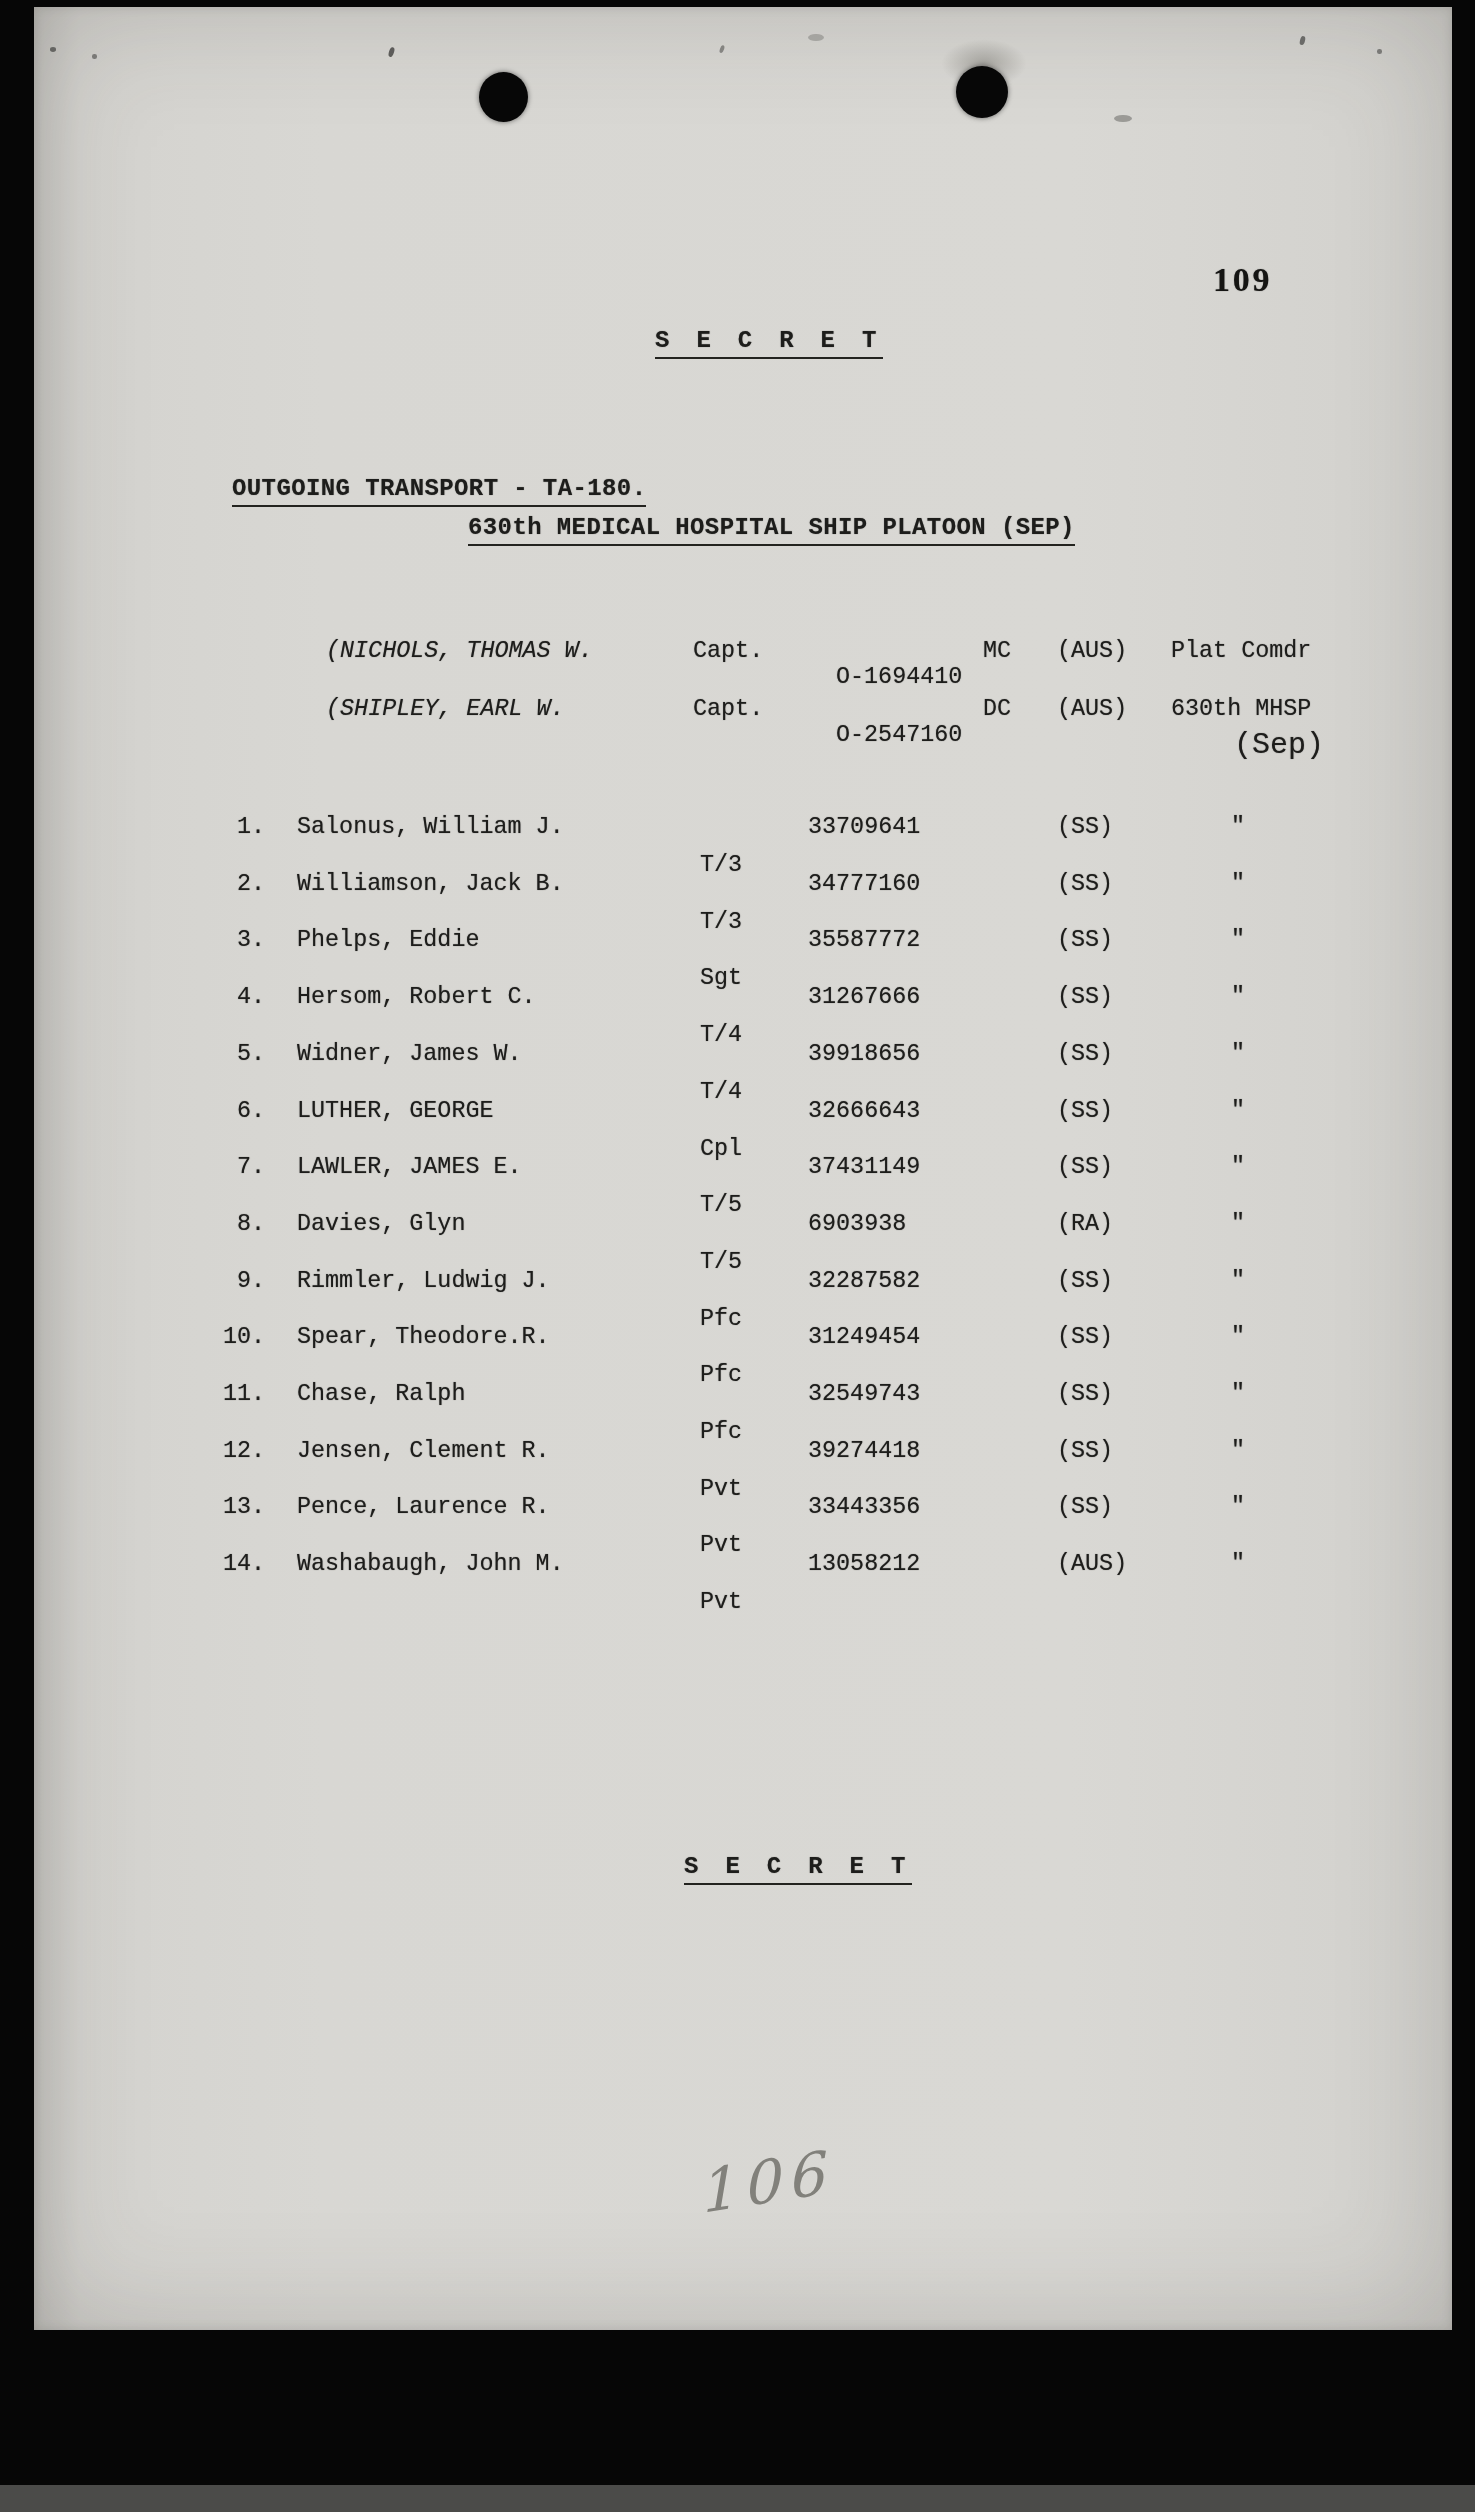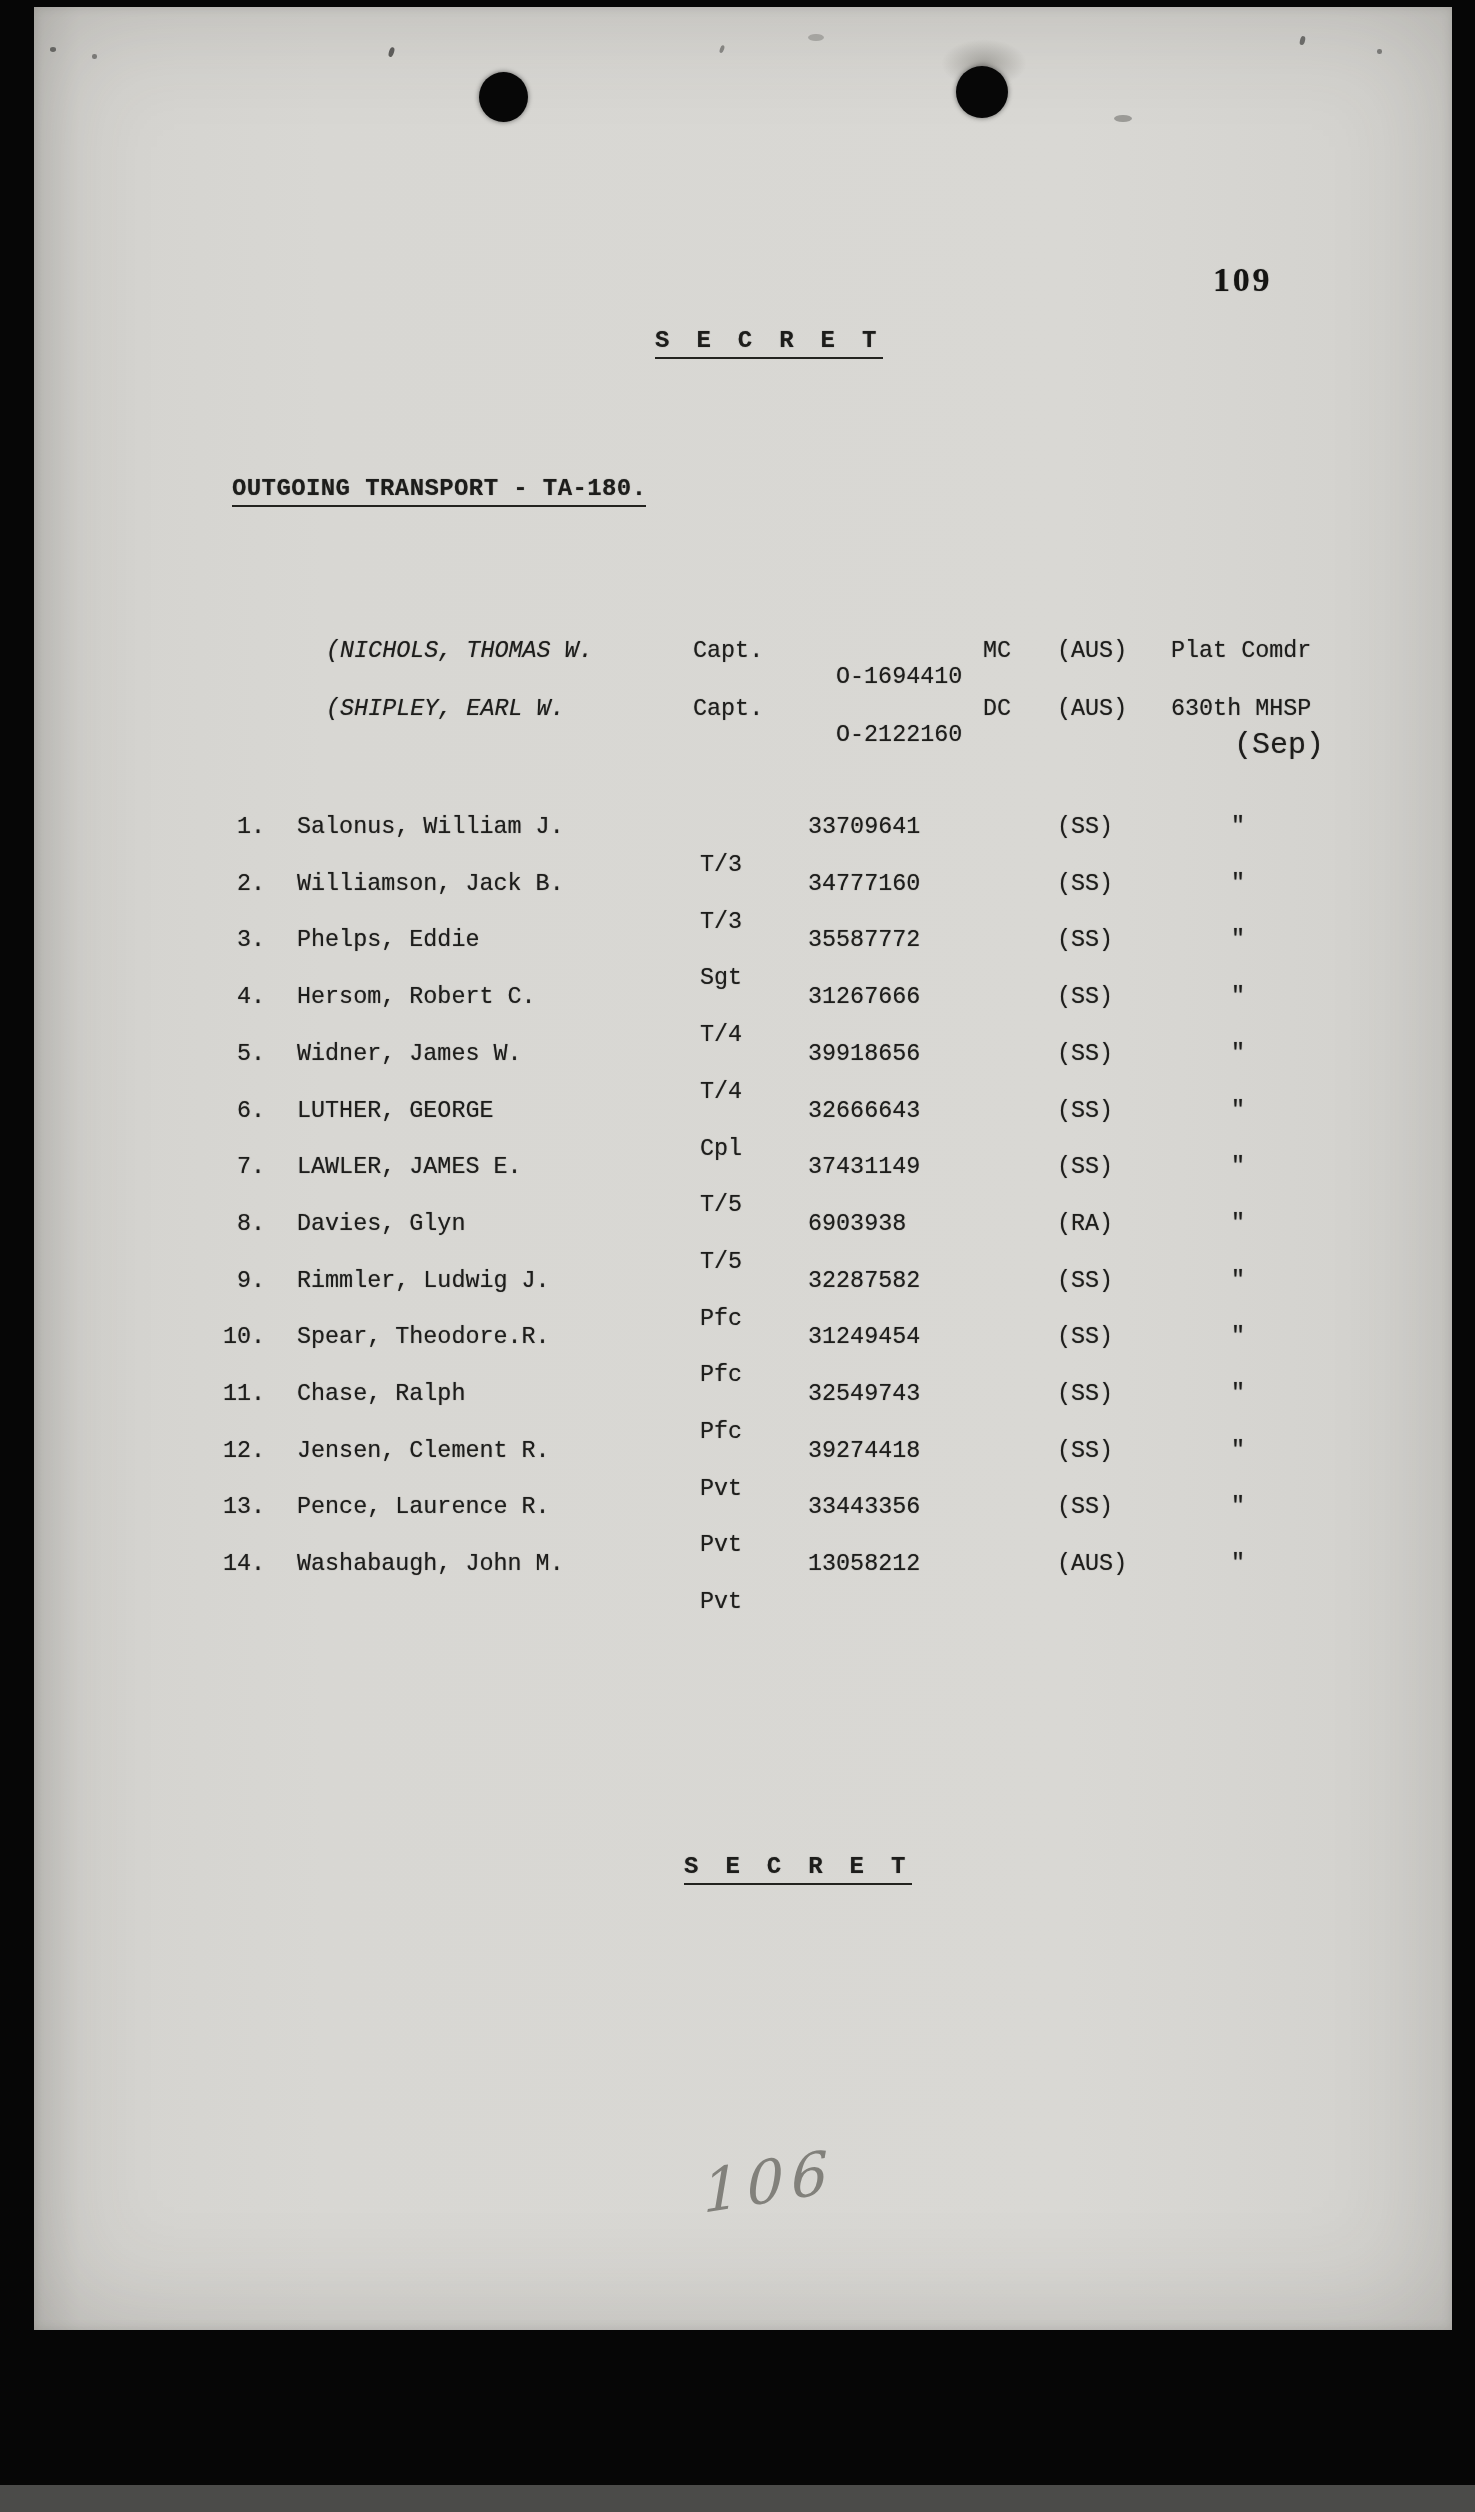--- a/index.html
+++ b/index.html
@@ -74,33 +74,34 @@
     <div class="spk" style="left:686px;top:38px;width:3.6px;height:8px;transform:rotate(20deg);opacity:.45;"></div>
     <div class="spk" style="left:1266px;top:29px;width:4.5px;height:9px;transform:rotate(15deg);opacity:.6;"></div>
     <div class="spk" style="left:1343px;top:42px;width:4.5px;height:4.5px;opacity:.5;"></div>
     <div class="spk" style="left:1080px;top:108px;width:18px;height:7.2px;opacity:.35;"></div>
 
     <div class="page-num">109</div>
 
     <div class="secret secret-top">S E C R E T</div>
 
     <div class="h-underlined h-transport">OUTGOING TRANSPORT - TA-180.</div>
+    <div class="h-underlined h-unit">630th MEDICAL HOSPITAL SHIP PLATOON (SEP)</div>
 
     <div class="row" style="top:631px">
       <span class="cell o-name">(NICHOLS, THOMAS W.</span>
       <span class="cell o-rank">Capt.</span>
       <span class="cell o-serial">O-1694410</span>
       <span class="cell o-branch">MC</span>
       <span class="cell o-comp">(AUS)</span>
       <span class="cell o-assign">Plat Comdr</span>
     </div>
     <div class="row" style="top:689px">
       <span class="cell o-name">(SHIPLEY, EARL W.</span>
       <span class="cell o-rank">Capt.</span>
-      <span class="cell o-serial">O-2122160</span>
+      <span class="cell o-serial">O-2547160</span>
       <span class="cell o-branch">DC</span>
       <span class="cell o-comp">(AUS)</span>
       <span class="cell o-assign">630th MHSP</span>
     </div>
     <div class="o-assign2">(Sep)</div>
 
     <div class="row" style="top:807px">
       <span class="cell c-num">1.</span>
       <span class="cell c-name">Salonus, William J.</span>
       <span class="cell c-grade">T/3</span>

